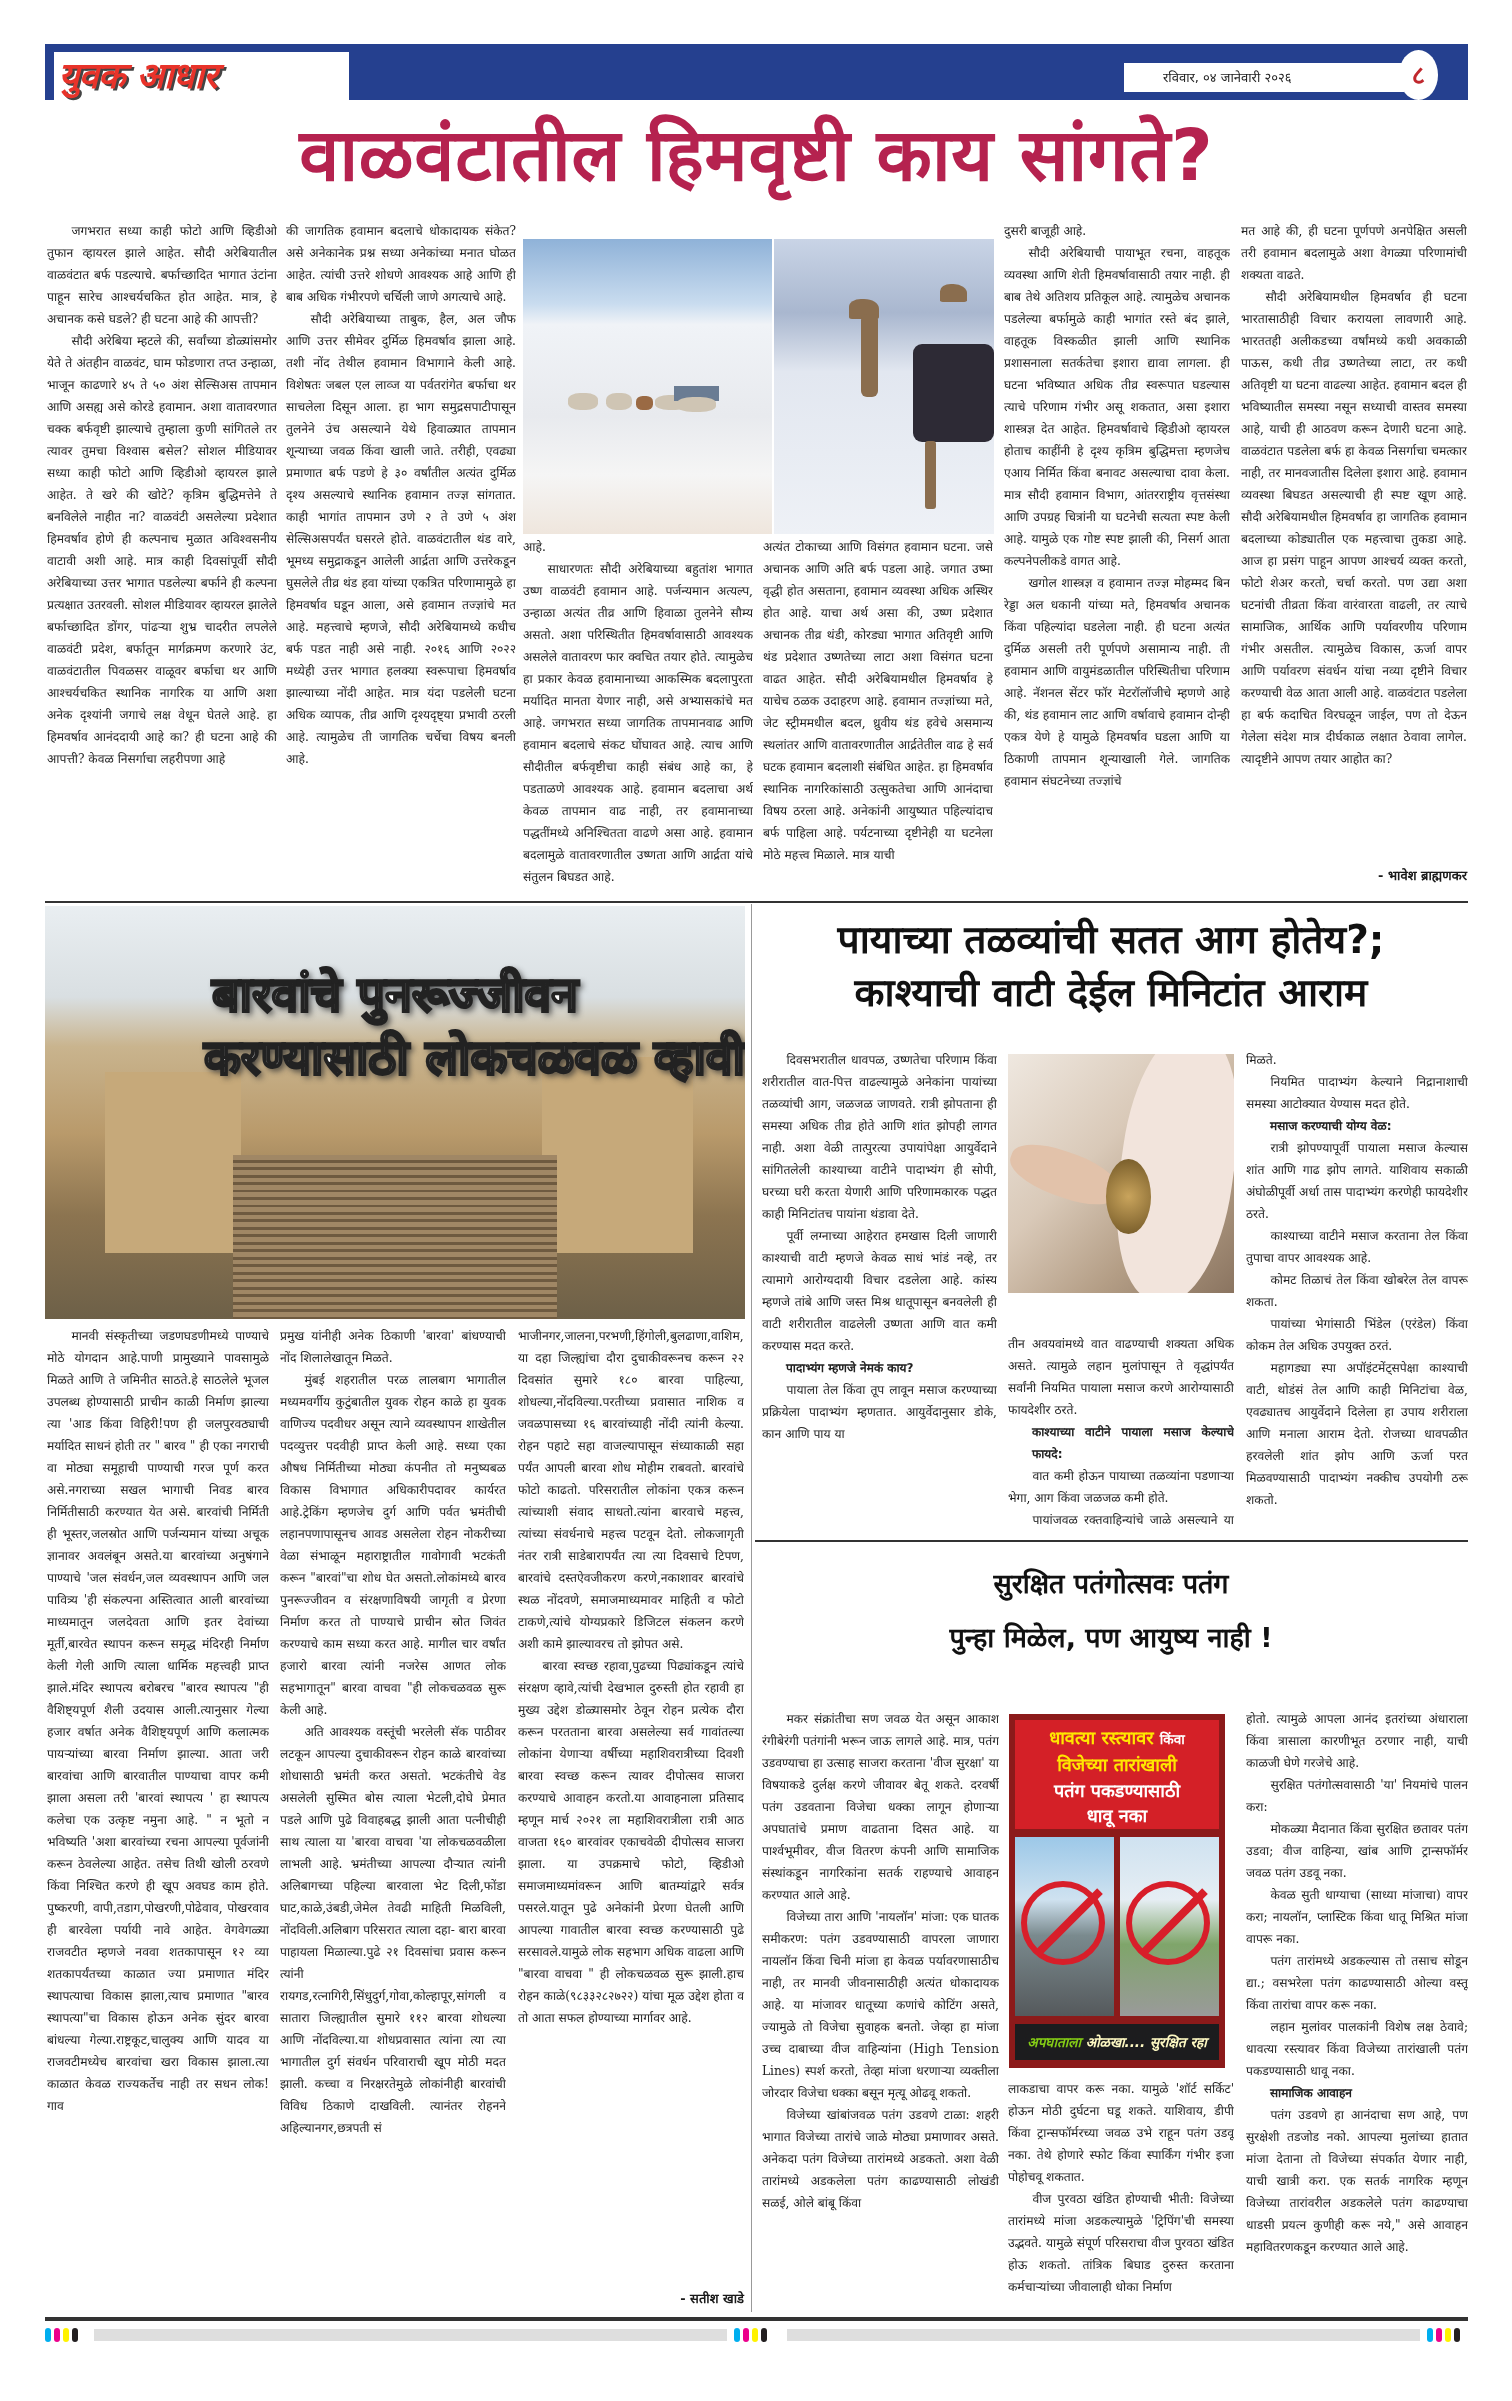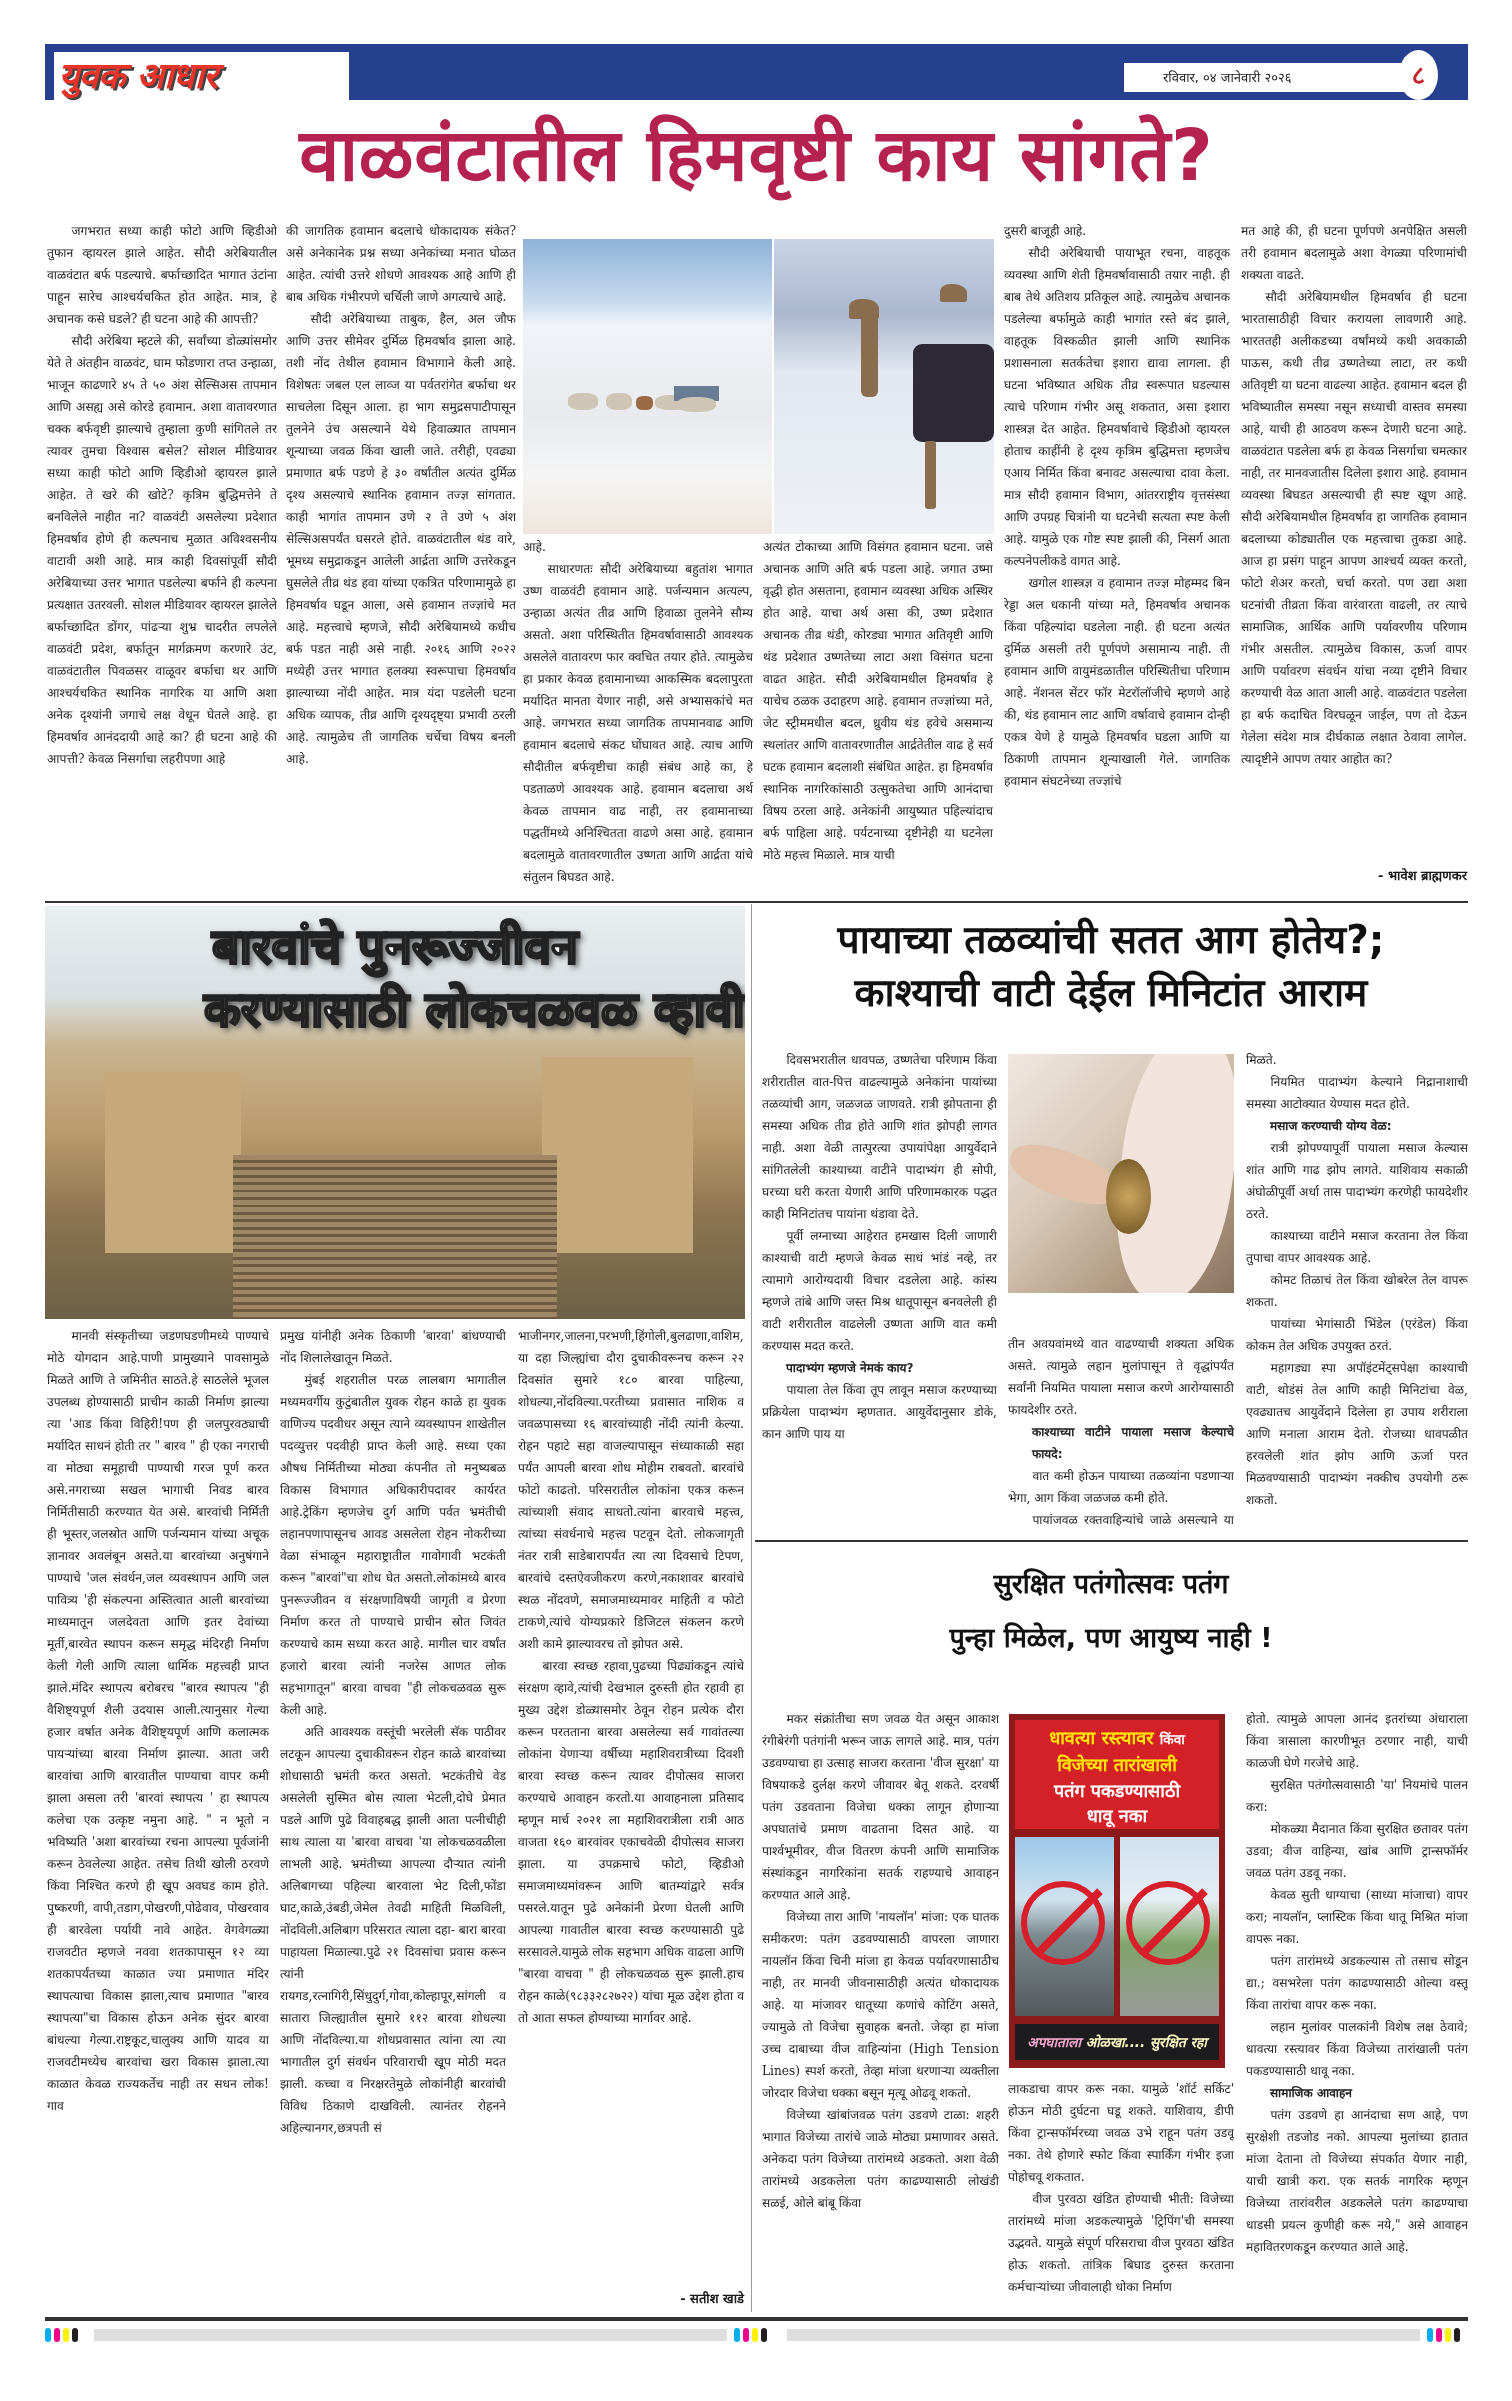--- a/index.html
+++ b/index.html
@@ -41,21 +41,21 @@
   
   .rule { position:absolute; background:#333; }
   
   .barav-img { left:45px; top:906px; width:700px; height:413px;
     background:linear-gradient(180deg,#e9eef1 0%,#d9dfe2 22%,#c9b48e 34%,#b99a6b 55%,#8c7450 75%,#6d6048 100%); overflow:hidden; }
   .barav-steps { position:absolute; left:188px; top:249px; width:324px; height:164px;
     background:repeating-linear-gradient(180deg,#a08765 0 4.5px,#6e5a40 4.5px 7.5px); }
   .barav-wall { position:absolute; background:#c6a97a; }
   .barav-title { position:absolute; left:0; width:700px; text-align:center;
     font-family:"DejaVu Sans", sans-serif; font-weight:bold; font-size:48px; color:#fff;
-    -webkit-text-stroke:2.3px #222; text-shadow:3px 3px 6px #333; white-space:nowrap; }
+    -webkit-text-stroke:2.3px #222; text-shadow:3px 3px 6px #333; white-space:nowrap;margin-top:48px; }
   
   .foot-title { left:757px; top:913px; width:708px; text-align:center;
     font-family:"DejaVu Sans", sans-serif; font-size:39px; font-weight:bold; line-height:53px; color:#111; }
   .foot-photo { left:1008px; top:1054px; width:226px; height:239px;
     background:linear-gradient(135deg,#efe8e0 0%,#d9c9b8 40%,#b49e86 70%,#8a7460 100%); overflow:hidden; }
   .foot-shape { position:absolute; background:#f2e4dc; border-radius:45%; }
   .bowl { position:absolute; background:radial-gradient(circle,#c9a45c,#6e5424); border-radius:50%; }
   
   .kite-title { left:757px; top:1557px; width:708px; text-align:center;
     font-family:"DejaVu Sans", sans-serif; font-size:27px; font-weight:bold; line-height:54px; color:#111; }
@@ -207,21 +207,21 @@
     <div class="w">पतंग पकडण्यासाठी</div>
     <div class="w">धावू नका</div>
   </div>
   <div class="kite-panel" style="left:6px;background:linear-gradient(180deg,#9cc8e8 0%,#cfe2f0 35%,#7a8a8e 55%,#55595c 100%);">
     <div class="no-sign"></div>
   </div>
   <div class="kite-panel" style="left:111px;background:linear-gradient(180deg,#cfe2f0 0%,#e6eef4 35%,#7fa56a 60%,#9a9a9a 100%);">
     <div class="no-sign"></div>
   </div>
   <div class="kite-foot">
-    <span style="color:#f9a8d4;">अपघाताला</span>
+    <span style="color:#84cc16;">अपघाताला</span>
     <span style="color:#fef9c3;">ओळखा.... सुरक्षित रहा</span>
   </div>
 </div>
 <div class="col" style="left:1008px;top:2078px;width:226px;height:233px;">
   <p class="noind">लाकडाचा वापर करू नका. यामुळे 'शॉर्ट सर्किट' होऊन मोठी दुर्घटना घडू शकते. याशिवाय, डीपी किंवा ट्रान्सफॉर्मरच्या जवळ उभे राहून पतंग उडवू नका. तेथे होणारे स्फोट किंवा स्पार्किंग गंभीर इजा पोहोचवू शकतात.</p>
   <p>वीज पुरवठा खंडित होण्याची भीती: विजेच्या तारांमध्ये मांजा अडकल्यामुळे 'ट्रिपिंग'ची समस्या उद्भवते. यामुळे संपूर्ण परिसराचा वीज पुरवठा खंडित होऊ शकतो. तांत्रिक बिघाड दुरुस्त करताना कर्मचाऱ्यांच्या जीवालाही धोका निर्माण</p>
 </div>
 <div class="col" style="left:1246px;top:1708px;width:222px;height:602px;">
   <p class="noind">होतो. त्यामुळे आपला आनंद इतरांच्या अंधाराला किंवा त्रासाला कारणीभूत ठरणार नाही, याची काळजी घेणे गरजेचे आहे.</p>
   <p>सुरक्षित पतंगोत्सवासाठी 'या' नियमांचे पालन करा:</p>

